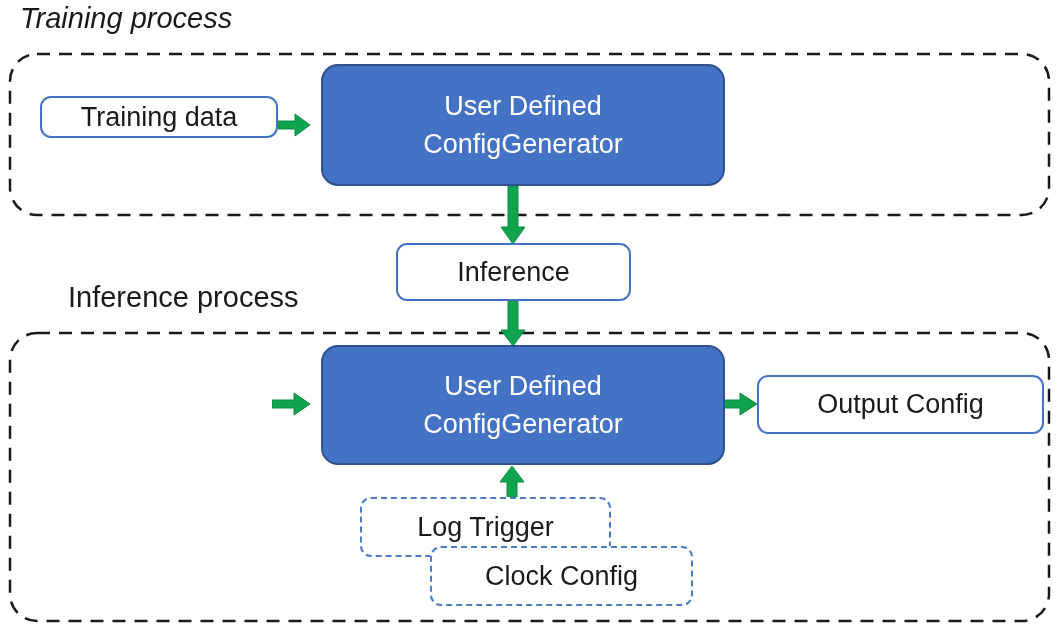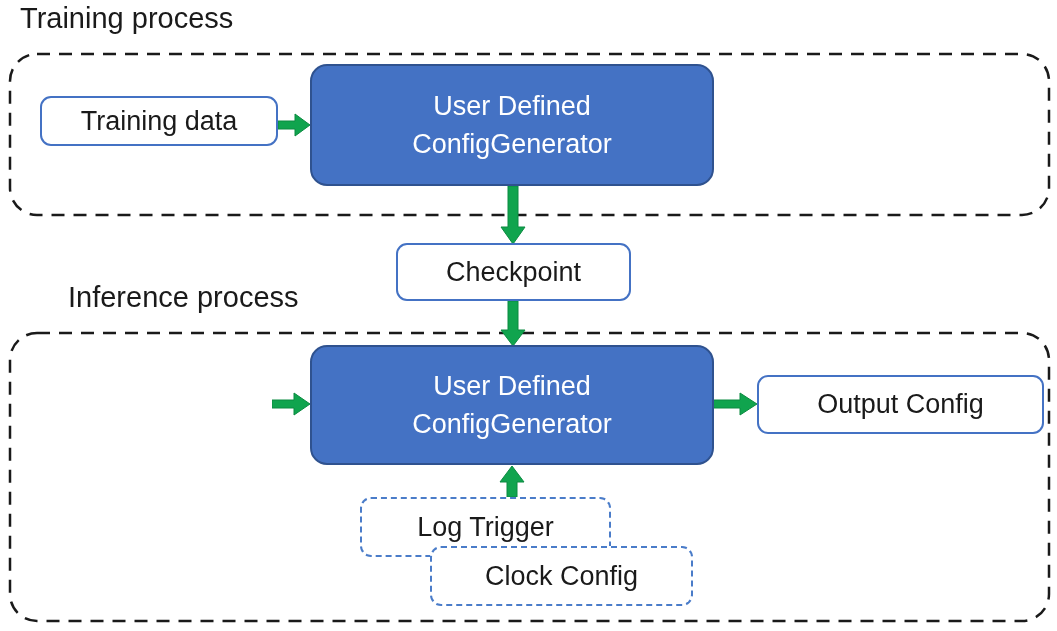--- a/index.html
+++ b/index.html
@@ -46,20 +46,21 @@
     border: 2px solid var(--white-box-border-blue, #4472C4);
     border-radius: 11px;
   }
   .box-blue {
     background: var(--box-fill-blue, #4472C4);
     border: 2.5px solid var(--box-border-dark-blue, #2F528F);
     border-radius: 17px;
     color: var(--text-white, #ffffff);
     flex-direction: column;
     line-height: 1.42;
+    margin-left: 11px;
   }
   .box-dashed-blue {
     background: #ffffff;
     border: 2px dashed var(--trigger-border-blue, #4472C4);
     border-radius: 11px;
   }
 
   .arrow-svg { display: block; }
   .arrow-shape {
     fill: var(--arrow-green, #10A44E);
@@ -71,21 +72,21 @@
   .z1 { z-index: 1; }  
   .z2 { z-index: 2; }  
   .z3 { z-index: 3; }  
   .z4 { z-index: 4; }  
 </style>
 </head>
 <body>
 
 <div id="canvas">
 
-  <div class="abs section-label" style="left:20px; top:2px;">Training process</div>
+  <div class="abs section-label" style="left:20px; top:2px;font-style:italic;">Training process</div>
 
   <div class="abs section-label" style="left:20px; top:281px;margin-left:48px;">Inference process</div>
 
   <svg class="abs container-svg z1" style="left:8px; top:52px;" width="1043" height="165">
     <rect class="container-rect" x="2" y="2" width="1039" height="161" rx="27"></rect>
   </svg>
 
   <svg class="abs container-svg z1" style="left:8px; top:331px;" width="1043" height="292">
     <rect class="container-rect" x="2" y="2" width="1039" height="288" rx="27"></rect>
   </svg>
@@ -107,31 +108,31 @@
   </svg>
 
   <svg class="abs arrow-svg z2" style="left:713px; top:390px;" width="44" height="28" viewBox="0 0 44 28">
     <polygon class="arrow-shape" points="0,10 27,10 27,3 44,14 27,25 27,18 0,18"></polygon>
   </svg>
 
   <svg class="abs arrow-svg z2" style="left:499px; top:466px;" width="26" height="31" viewBox="0 0 26 31">
     <polygon class="arrow-shape" points="13,0 25,16 18,16 18,31 8,31 8,16 1,16"></polygon>
   </svg>
 
-  <div class="abs box box-white z3" style="left:40px; top:96px; width:238px; height:50px;">
+  <div class="abs box box-white z3" style="left:40px; top:96px; width:238px; height:42px;">
     <span>Training data</span>
   </div>
 
   <div class="abs box box-blue z3" style="left:310px; top:64px; width:404px; height:122px;">
     <span>User Defined</span>
     <span>ConfigGenerator</span>
   </div>
 
   <div class="abs box box-white z3" style="left:396px; top:243px; width:235px; height:58px;">
-    <span>Checkpoint</span>
+    <span>Inference</span>
   </div>
 
 
   <div class="abs box box-blue z3" style="left:310px; top:345px; width:404px; height:120px;">
     <span>User Defined</span>
     <span>ConfigGenerator</span>
   </div>
 
   <div class="abs box box-white z3" style="left:757px; top:375px; width:287px; height:59px;">
     <span>Output Config</span>

